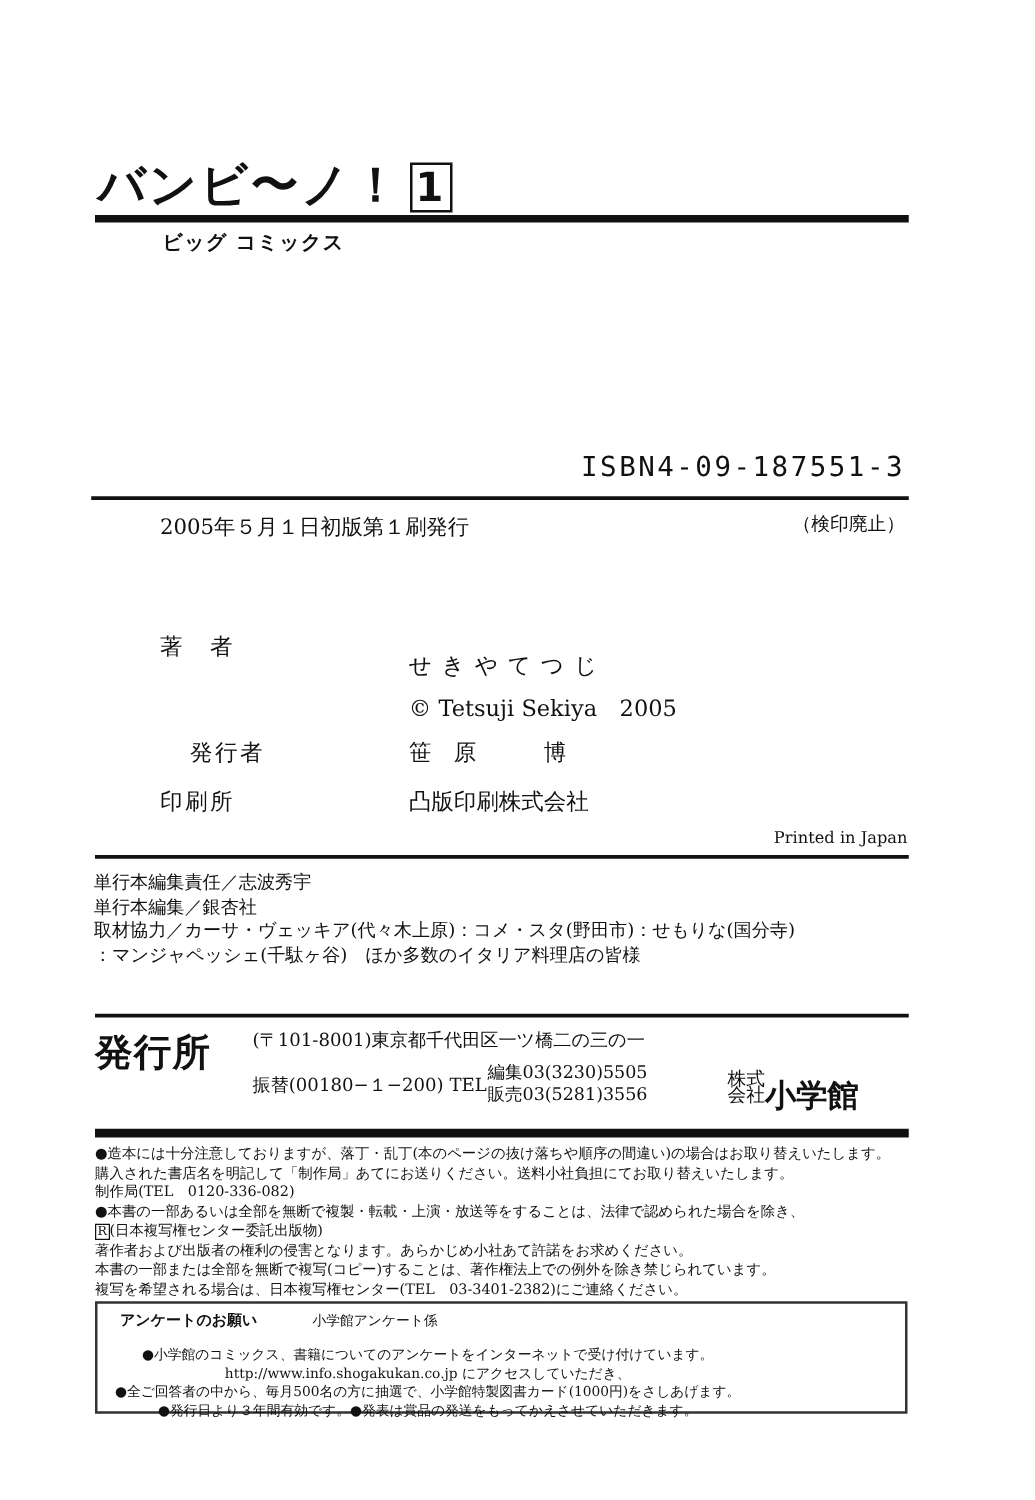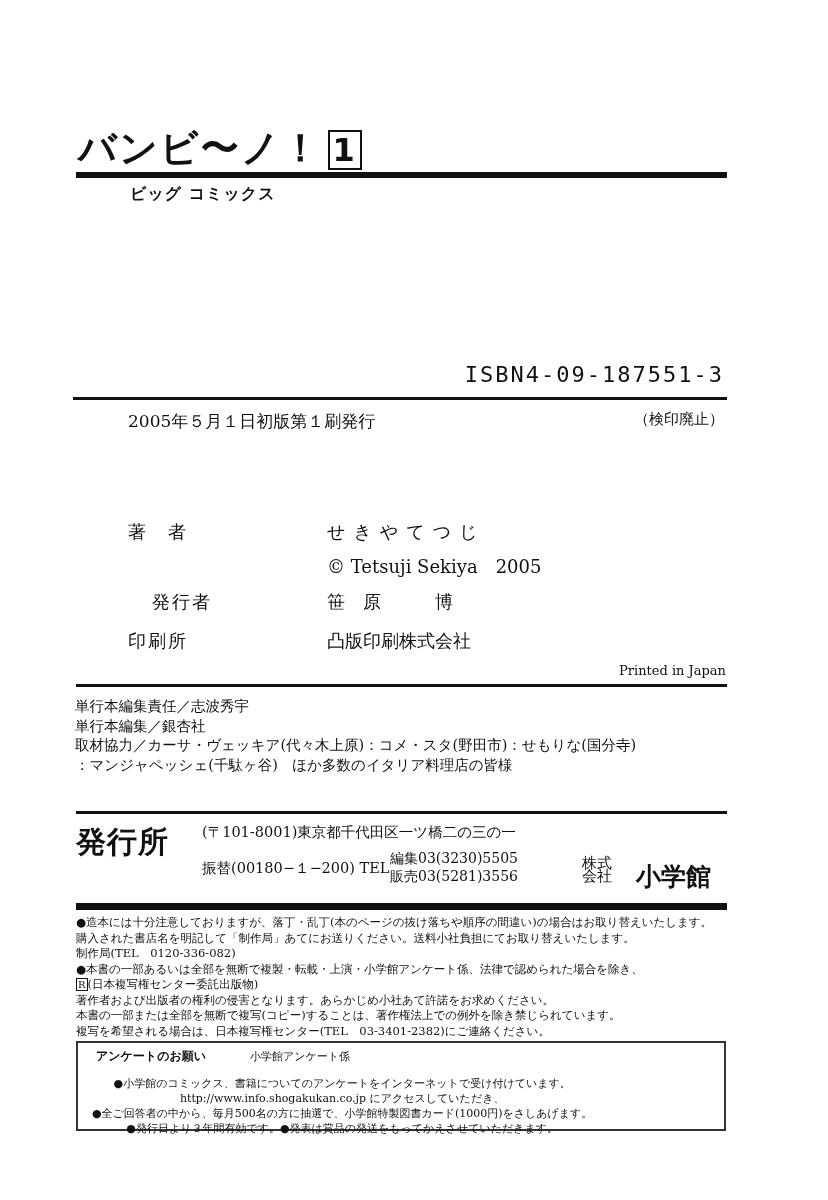--- a/index.html
+++ b/index.html
@@ -27,21 +27,21 @@
     .printed { right: 102px; top: 663px; font-size: 13px; }
 
     .notes { left: 75px; top: 697px; font-size: 14.5px; line-height: 19.5px; }
     .notes div { white-space: nowrap; }
 
     .pub-label { left: 76px; top: 822px; font-size: 30px; font-weight: bold; letter-spacing: 1px; }
     .addr { left: 202px; top: 823px; font-size: 14.5px; }
     .furikae { left: 202px; top: 859px; font-size: 14.5px; }
     .tel-block { left: 390px; top: 849px; font-size: 14px; line-height: 18px; }
     .corp-small { left: 582px; top: 857px; font-size: 15px; line-height: 13px; }
-    .corp-name { left: 612px; top: 860px; font-size: 25px; font-weight: bold; margin-left: 24px; }
+    .corp-name { left: 612px; top: 860px; font-size: 25px; font-weight: bold; }
 
     .legal { left: 76px; top: 915px; font-size: 11.5px; line-height: 15.5px; }
     .legal div { white-space: nowrap; }
     .r-mark { display: inline-block; border: 1px solid #111; font-size: 10px; line-height: 11px; padding: 0 1px; }
 
     .survey-box { left: 76px; top: 1041px; width: 650px; height: 90px; border: 2px solid #333; box-sizing: border-box; }
     .survey-title { left: 96px; top: 1048px; font-size: 12px; font-weight: bold; }
     .survey-dept { left: 226px; top: 1049px; font-size: 11px; margin-left: 24px; }
     .survey-lines { left: 92px; top: 1076px; font-size: 11px; line-height: 15px; }
     .survey-lines div { white-space: nowrap; text-align: center; }
@@ -54,21 +54,21 @@
   <span>バンビ〜ノ！</span><span class="vol-box">1</span>
 </div>
 <div class="rule" style="left:76px; top:172px; width:651px; height:6px;"></div>
 <div class="abs series sans">ビッグ コミックス</div>
 
 <div class="abs isbn mono">ISBN4-09-187551-3</div>
 <div class="rule" style="left:73px; top:397px; width:654px; height:3px;"></div>
 <div class="abs pubdate">2005年５月１日初版第１刷発行</div>
 <div class="abs kenin">（検印廃止）</div>
 
-<div class="abs credit-label" style="top:520px;">著　者</div>
+<div class="abs credit-label" style="top:505px;">著　者</div>
 <div class="abs credit-value" style="top:520px; letter-spacing:8px;">せきやてつじ</div>
 <div class="abs credit-value" style="top:555px;">© Tetsuji Sekiya　2005</div>
 <div class="abs credit-label" style="top:590px;margin-left:24px;">発行者</div>
 <div class="abs credit-value" style="top:590px; white-space:pre;">笹　原　　　博</div>
 <div class="abs credit-label" style="top:629px;">印刷所</div>
 <div class="abs credit-value" style="top:629px;">凸版印刷株式会社</div>
 
 <div class="abs printed">Printed in Japan</div>
 <div class="rule" style="left:76px; top:684px; width:651px; height:3px;"></div>
 
@@ -91,21 +91,21 @@
   <div>株式</div>
   <div>会社</div>
 </div>
 <div class="abs corp-name sans">小学館</div>
 <div class="rule" style="left:76px; top:903px; width:651px; height:7px;"></div>
 
 <div class="abs legal">
   <div>●造本には十分注意しておりますが、落丁・乱丁(本のページの抜け落ちや順序の間違い)の場合はお取り替えいたします。</div>
   <div>購入された書店名を明記して「制作局」あてにお送りください。送料小社負担にてお取り替えいたします。</div>
   <div>制作局(TEL　0120-336-082)</div>
-  <div>●本書の一部あるいは全部を無断で複製・転載・上演・小学館アンケート係、法律で認められた場合を除き、</div>
+  <div>●本書の一部あるいは全部を無断で複製・転載・上演・放送等をすることは、法律で認められた場合を除き、</div>
   <div><span class="r-mark">R</span><span>(日本複写権センター委託出版物)</span></div>
   <div>著作者および出版者の権利の侵害となります。あらかじめ小社あて許諾をお求めください。</div>
   <div>本書の一部または全部を無断で複写(コピー)することは、著作権法上での例外を除き禁じられています。</div>
   <div>複写を希望される場合は、日本複写権センター(TEL　03-3401-2382)にご連絡ください。</div>
 </div>
 
 <div class="abs survey-box"></div>
 <div class="abs survey-title sans">アンケートのお願い</div>
 <div class="abs survey-dept">小学館アンケート係</div>
 <div class="abs survey-lines">

